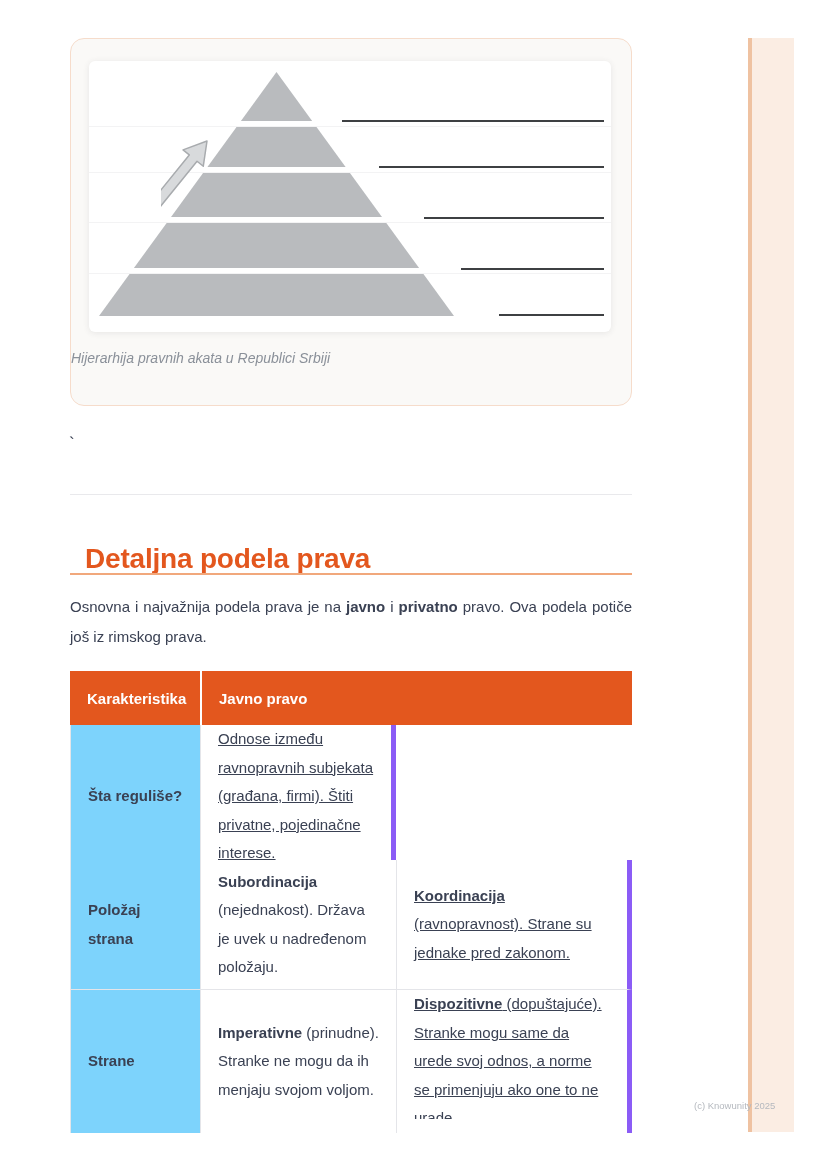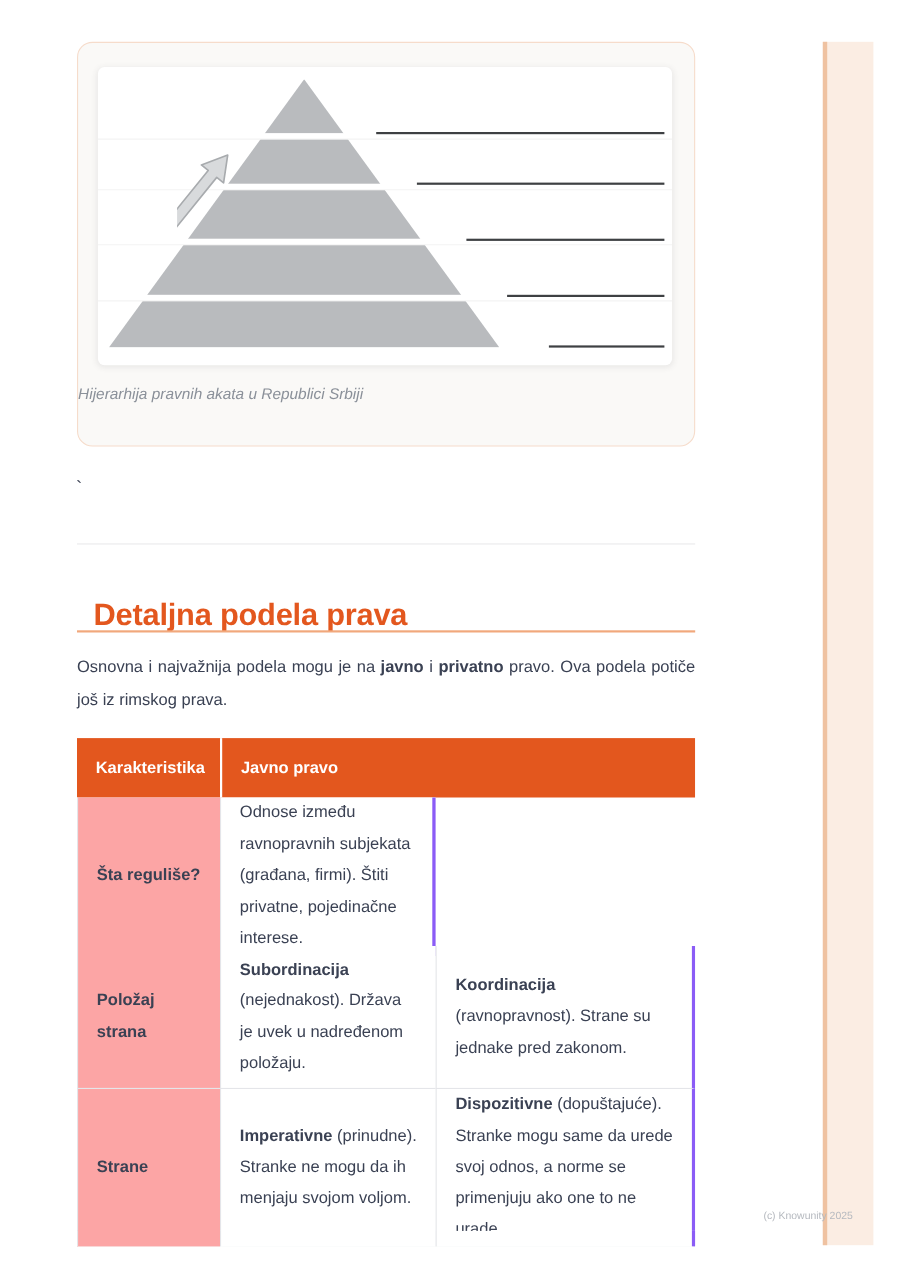--- a/index.html
+++ b/index.html
@@ -99,22 +99,22 @@
   .tr{display:grid;grid-template-columns:130px 196px 236px;}
   .tr:nth-child(1){height:135px;}
   .tr:nth-child(2){height:130px;}
   .tr:nth-child(3){height:129px;}
   .tr.partial{height:40px;}
   .td{
     display:flex;align-items:center;padding:0 17px;box-sizing:border-box;
     font-size:15px;line-height:28.5px;color:var(--text);background:#ffffff;
     border-left:1px solid #E4E5E9;border-bottom:1px solid #E4E5E9;
   }
-  .td:last-child{border-right:3px solid #8b5cf6;}
-  .td.label{background:#fca5a5;font-weight:700;}
+  .td:last-child{border-right:5px solid #8b5cf6;text-decoration:underline;}
+  .td.label{background:#7dd3fc;font-weight:700;}
   .b{font-weight:700;}
   .i{font-style:italic;}
 </style>
 </head>
 <body>
 
 <div id="page">
 
   <aside class="stripe"></aside>
   <div class="copyright">(c) Knowunity 2025</div>
@@ -140,21 +140,21 @@
     <div class="figure-caption">Hijerarhija pravnih akata u Republici Srbiji</div>
   </section>
 
   <div class="stray">`</div>
 
   <hr class="divider">
 
   <h1 class="title">Detaljna podela prava</h1>
   <div class="title-underline"></div>
 
-  <p class="intro"><span>Osnovna i najvažnija podela mogu je na </span><span class="b">javno</span><span> i </span><span class="b">privatno</span><span> pravo. Ova podela potiče još iz rimskog prava.</span></p>
+  <p class="intro"><span>Osnovna i najvažnija podela prava je na </span><span class="b">javno</span><span> i </span><span class="b">privatno</span><span> pravo. Ova podela potiče još iz rimskog prava.</span></p>
 
   <div class="law-table">
     <div class="thead" id="thead">
         <div class="th">Karakteristika</div>
         <div class="th">Javno pravo</div>
       </div>
     <div id="tbody">
         <div class="tr">
           <div class="td label">Šta reguliše?</div>
           <div class="td">

